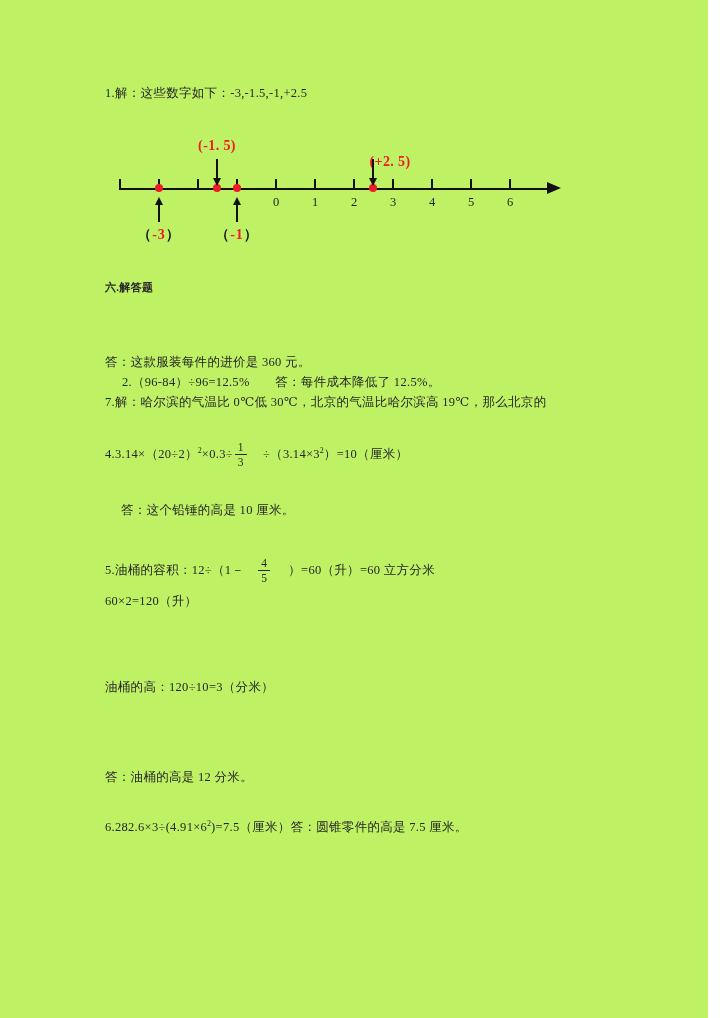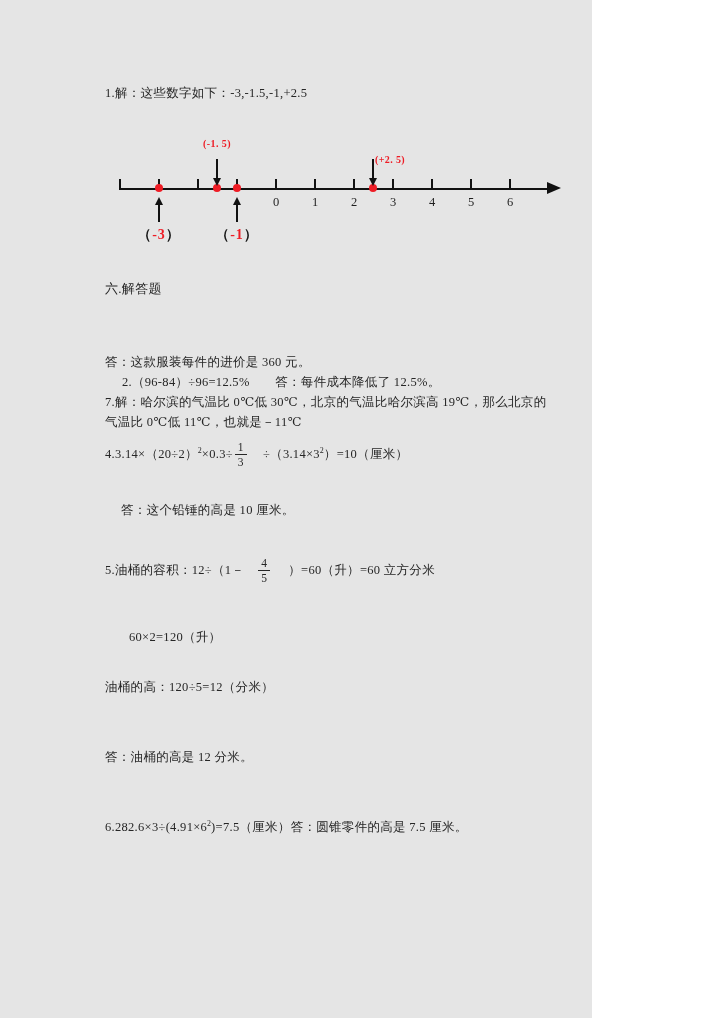--- a/index.html
+++ b/index.html
@@ -2,40 +2,40 @@
 <html><head>
 <meta charset="utf-8">
 <style>
   html, body {
     margin: 0;
     padding: 0;
     background: #ffffff;
   }
   .page {
     position: relative;
-    width: 592px;
+    width: 708px;
     height: 1018px;
-    background: #e5e5e5;
+    background: #bef264;
     font-family: "Liberation Serif", "DejaVu Serif", serif;
     color: #1a1a1a;
     overflow: hidden;
   }
 
   
   .tline {
     position: absolute;
     font-size: 12.5px;
     line-height: 1.5;
     letter-spacing: 0.3px;
     white-space: nowrap;
     color: #262626;
   }
   .tline.bold {
-    font-weight: normal;
-    font-size: 13px;
+    font-weight: bold;
+    font-size: 11px;
   }
   .sup {
     font-size: 8px;
     vertical-align: super;
     letter-spacing: 0;
   }
 
   
   .frac {
     display: inline-block;
@@ -109,21 +109,21 @@
     width: 8px;
     height: 8px;
     border-radius: 50%;
     background: #ee1c25;
     transform: translateX(-50%);
   }
 
   
   .callout-top {
     position: absolute;
-    font-size: 10px;
+    font-size: 14px;
     font-weight: bold;
     color: #ee1c25;
     transform: translateX(-50%);
     white-space: nowrap;
     letter-spacing: 0.4px;
     font-family: "Liberation Serif", serif;
   }
   .arrow-down {
     position: absolute;
     width: 2px;
@@ -226,29 +226,28 @@
 
   <div class="tline bold" style="left:105px; top:279px;">六.解答题</div>
 
 
   <div class="tline" style="left:105px; top:353px;">答：这款服装每件的进价是 360 元。</div>
 
   <div class="tline" style="left:122px; top:373px;">2.（96-84）÷96=12.5%　　答：每件成本降低了 12.5%。</div>
 
   <div class="tline" style="left:105px; top:393px;">7.解：哈尔滨的气温比 0℃低 30℃，北京的气温比哈尔滨高 19℃，那么北京的</div>
 
-  <div class="tline" style="left:105px; top:413px;">气温比 0℃低 11℃，也就是－11℃</div>
 
   <div class="tline" style="left:105px; top:442px;"><span>4.3.14×（20÷2）</span><span class="sup">2</span><span>×0.3÷</span><span class="frac"><span class="num">1</span><span class="bar"></span><span class="den">3</span></span><span style="display:inline-block;width:14px;"></span><span>÷（3.14×3</span><span class="sup">2</span><span>）=10（厘米）</span></div>
 
   <div class="tline" style="left:121px; top:501px;">答：这个铅锤的高是 10 厘米。</div>
 
   <div class="tline" style="left:105px; top:558px;"><span>5.油桶的容积：12÷（1－</span><span style="display:inline-block;width:12px;"></span><span class="frac"><span class="num">4</span><span class="bar"></span><span class="den">5</span></span><span style="display:inline-block;width:16px;"></span><span>）=60（升）=60 立方分米</span></div>
 
-  <div class="tline" style="left:105px; top:628px;margin-left:24px;">60×2=120（升）</div>
-
-  <div class="tline" style="left:105px; top:678px;">油桶的高：120÷5=12（分米）</div>
-
-  <div class="tline" style="left:105px; top:748px;">答：油桶的高是 12 分米。</div>
+  <div class="tline" style="left:105px; top:592px;">60×2=120（升）</div>
+
+  <div class="tline" style="left:105px; top:678px;">油桶的高：120÷10=3（分米）</div>
+
+  <div class="tline" style="left:105px; top:768px;">答：油桶的高是 12 分米。</div>
 
   <div class="tline" style="left:105px; top:818px;"><span>6.282.6×3÷(4.91×6</span><span class="sup">2</span><span>)=7.5（厘米）答：圆锥零件的高是 7.5 厘米。</span></div>
 
 </div>
 
 </body></html>

